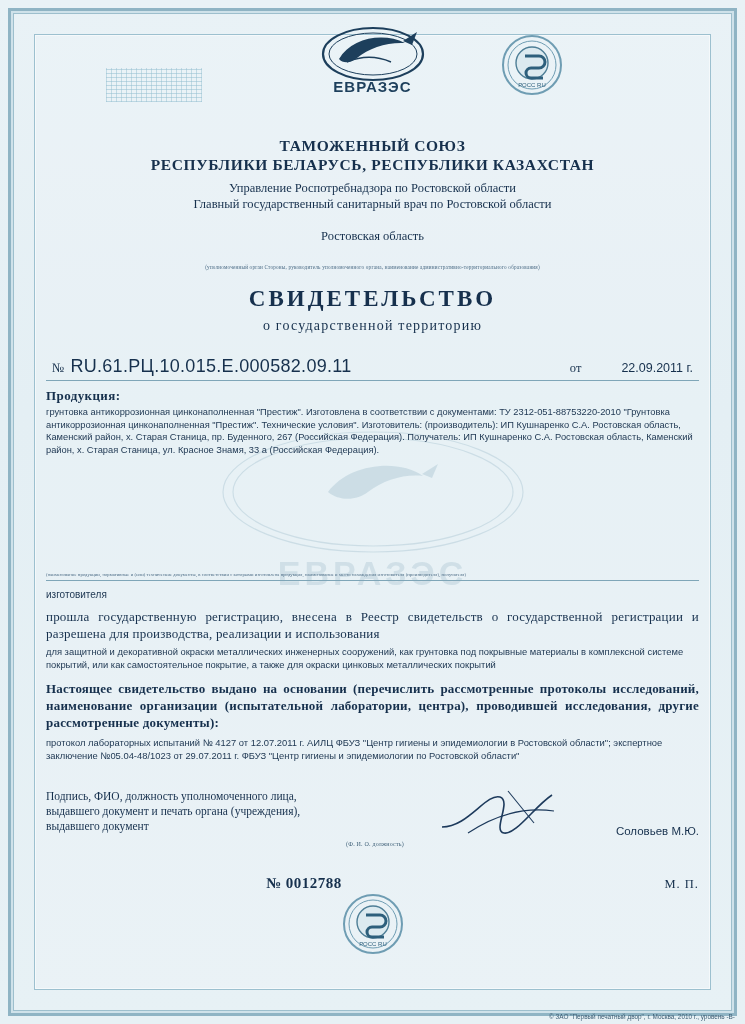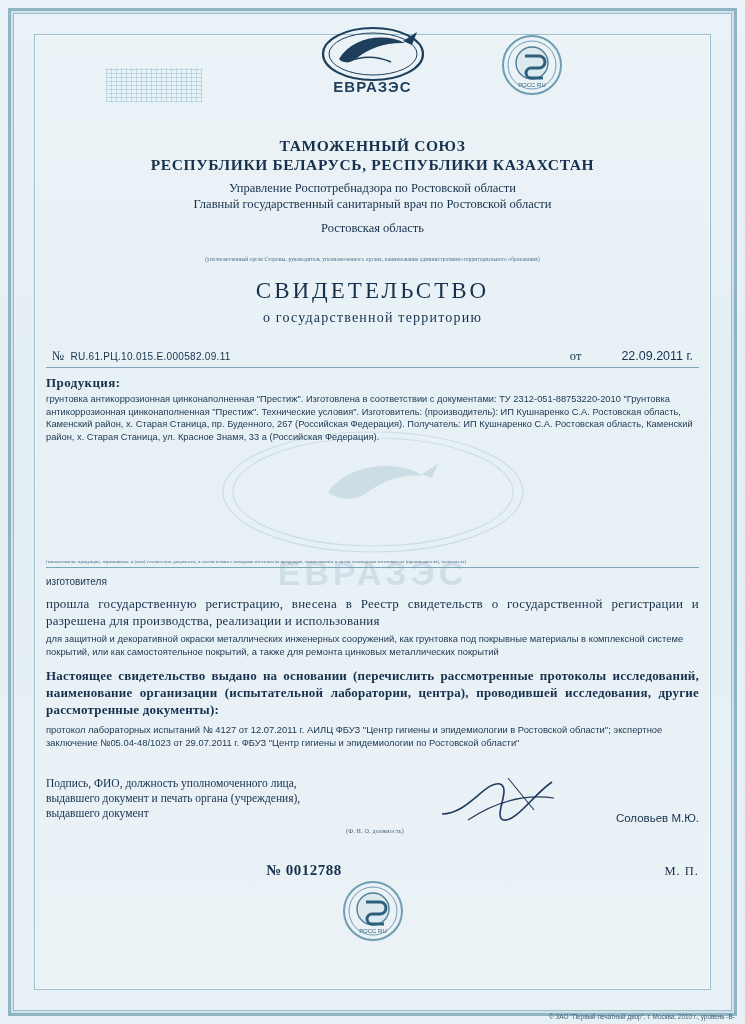--- a/index.html
+++ b/index.html
@@ -108,21 +108,21 @@
   .fineprint {
     text-align: center;
     font-size: 5.2px;
     color: #4a6a84;
     letter-spacing: 0.2px;
     margin-top: 20px;
     font-family: "Liberation Serif", serif;
   }
   .cert-title {
     text-align: center;
-    font-weight: normal;
+    font-weight: bold;
     font-size: 23px;
     letter-spacing: 3px;
     color: #16304d;
     margin-top: 16px;
     font-family: "Liberation Serif", serif;
   }
   .cert-sub {
     text-align: center;
     font-size: 14px;
     letter-spacing: 1.2px;
@@ -135,21 +135,21 @@
     margin-top: 22px;
     display: flex;
     align-items: baseline;
     font-size: 12.5px;
     color: #16304d;
     padding: 0 6px;
   }
   .num-label { font-size: 13px; margin-right: 6px; }
   .num-value {
     font-family: "Liberation Sans", sans-serif;
-    font-size: 10px;
+    font-size: 18px;
     letter-spacing: 0.3px;
   }
   .date-label { margin-left: auto; margin-right: 8px; font-size: 12.5px; }
   .date-value { font-family: "Liberation Sans", sans-serif; font-size: 12.5px; margin-left: 32px; }
   .rule {
     border-bottom: 1px solid #7fa6b8;
     margin-top: 3px;
   }
 
   
@@ -354,21 +354,21 @@
           <text x="31" y="53" font-size="6" text-anchor="middle" fill="#2d5f7c" font-family="Liberation Sans, sans-serif">РОСС RU</text>
         </svg>
       </div>
     </div>
 
     <div class="title-block">
       <div class="tu-line">ТАМОЖЕННЫЙ СОЮЗ</div>
       <div class="tu-line">РЕСПУБЛИКИ БЕЛАРУСЬ, РЕСПУБЛИКИ КАЗАХСТАН</div>
       <div class="org-line">Управление Роспотребнадзора по Ростовской области</div>
       <div class="org-line" style="margin-top:0">Главный государственный санитарный врач по Ростовской области</div>
-      <div class="org-line" style="margin-top:8px">Ростовская область</div>
+      <div class="org-line" style="margin-top:16px">Ростовская область</div>
       <div class="fineprint">(уполномоченный орган Стороны, руководитель уполномоченного органа, наименование административно-территориального образования)</div>
       <div class="cert-title">СВИДЕТЕЛЬСТВО</div>
       <div class="cert-sub">о государственной территорию</div>
     </div>
 
     <div class="num-row">
       <span class="num-label">№</span>
       <span class="num-value">RU.61.РЦ.10.015.Е.000582.09.11</span>
       <span class="date-label">от</span>
       <span class="date-value">22.09.2011 г.</span>
@@ -379,21 +379,21 @@
     <div class="body-text">грунтовка антикоррозионная цинконаполненная "Престиж". Изготовлена в соответствии с документами: ТУ 2312-051-88753220-2010 "Грунтовка антикоррозионная цинконаполненная "Престиж". Технические условия". Изготовитель: (производитель): ИП Кушнаренко С.А. Ростовская область, Каменский район, х. Старая Станица, пр. Буденного, 267 (Российская Федерация).  Получатель: ИП Кушнаренко С.А. Ростовская область, Каменский район, х. Старая Станица, ул. Красное Знамя, 33 а (Российская Федерация).</div>
 
     <div class="spacer-big"></div>
     <div class="tiny-caption">(наименование продукции, нормативные и (или) технические документы, в соответствии с которыми изготовлена продукция, наименование и место нахождения изготовителя (производителя), получателя)</div>
     <div class="rule"></div>
 
     <div class="sec-label">изготовителя</div>
 
     <div class="serif-para">прошла государственную регистрацию, внесена в Реестр свидетельств о государственной регистрации и разрешена для производства, реализации и использования</div>
 
-    <div class="sans-para">для защитной и декоративной окраски металлических инженерных сооружений, как грунтовка под покрывные материалы в комплексной системе покрытий, или как самостоятельное покрытий, а также для ремонта цинковых металлических покрытий</div>
+    <div class="sans-para">для защитной и декоративной окраски металлических инженерных сооружений, как грунтовка под покрывные материалы в комплексной системе покрытий, или как самостоятельное покрытие, а также для окраски цинковых металлических покрытий</div>
 
     <div class="serif-para bold" style="margin-top:8px">Настоящее свидетельство выдано на основании (перечислить рассмотренные протоколы исследований, наименование организации (испытательной лаборатории, центра), проводившей исследования, другие рассмотренные документы):</div>
     <div class="sans-para" style="margin-top:6px">протокол лабораторных испытаний № 4127 от 12.07.2011 г. АИЛЦ ФБУЗ "Центр гигиены и эпидемиологии в Ростовской области"; экспертное заключение №05.04-48/1023 от 29.07.2011 г. ФБУЗ "Центр гигиены и эпидемиологии по Ростовской области"</div>
 
 
     <div class="sign-row">
       <div class="sign-left">Подпись, ФИО, должность уполномоченного лица, выдавшего документ и печать органа (учреждения), выдавшего документ</div>
       <div class="signature-mark">
         <svg viewBox="0 0 120 52" width="120" height="52" aria-hidden="true">
           <path d="M4 40 C30 40, 48 6, 62 10 C74 14, 54 44, 66 46 C78 48, 96 20, 114 8" fill="none" stroke="#1d3a5c" stroke-width="1.6"></path>

